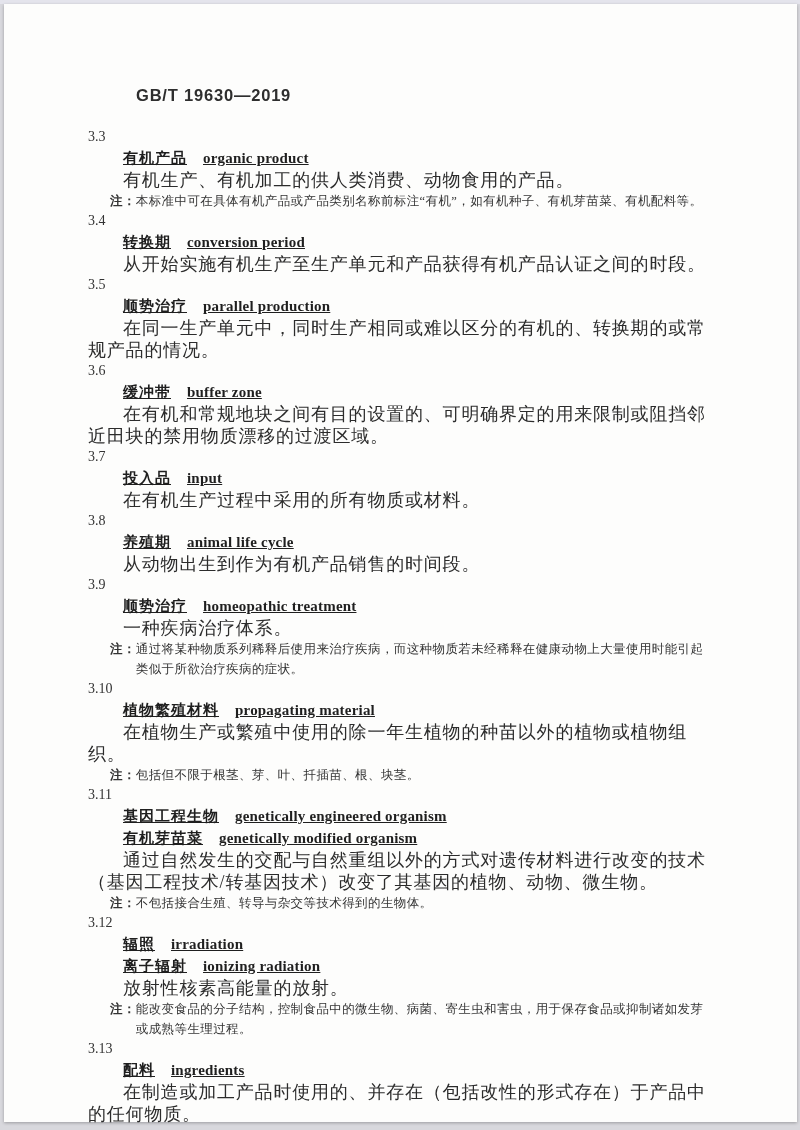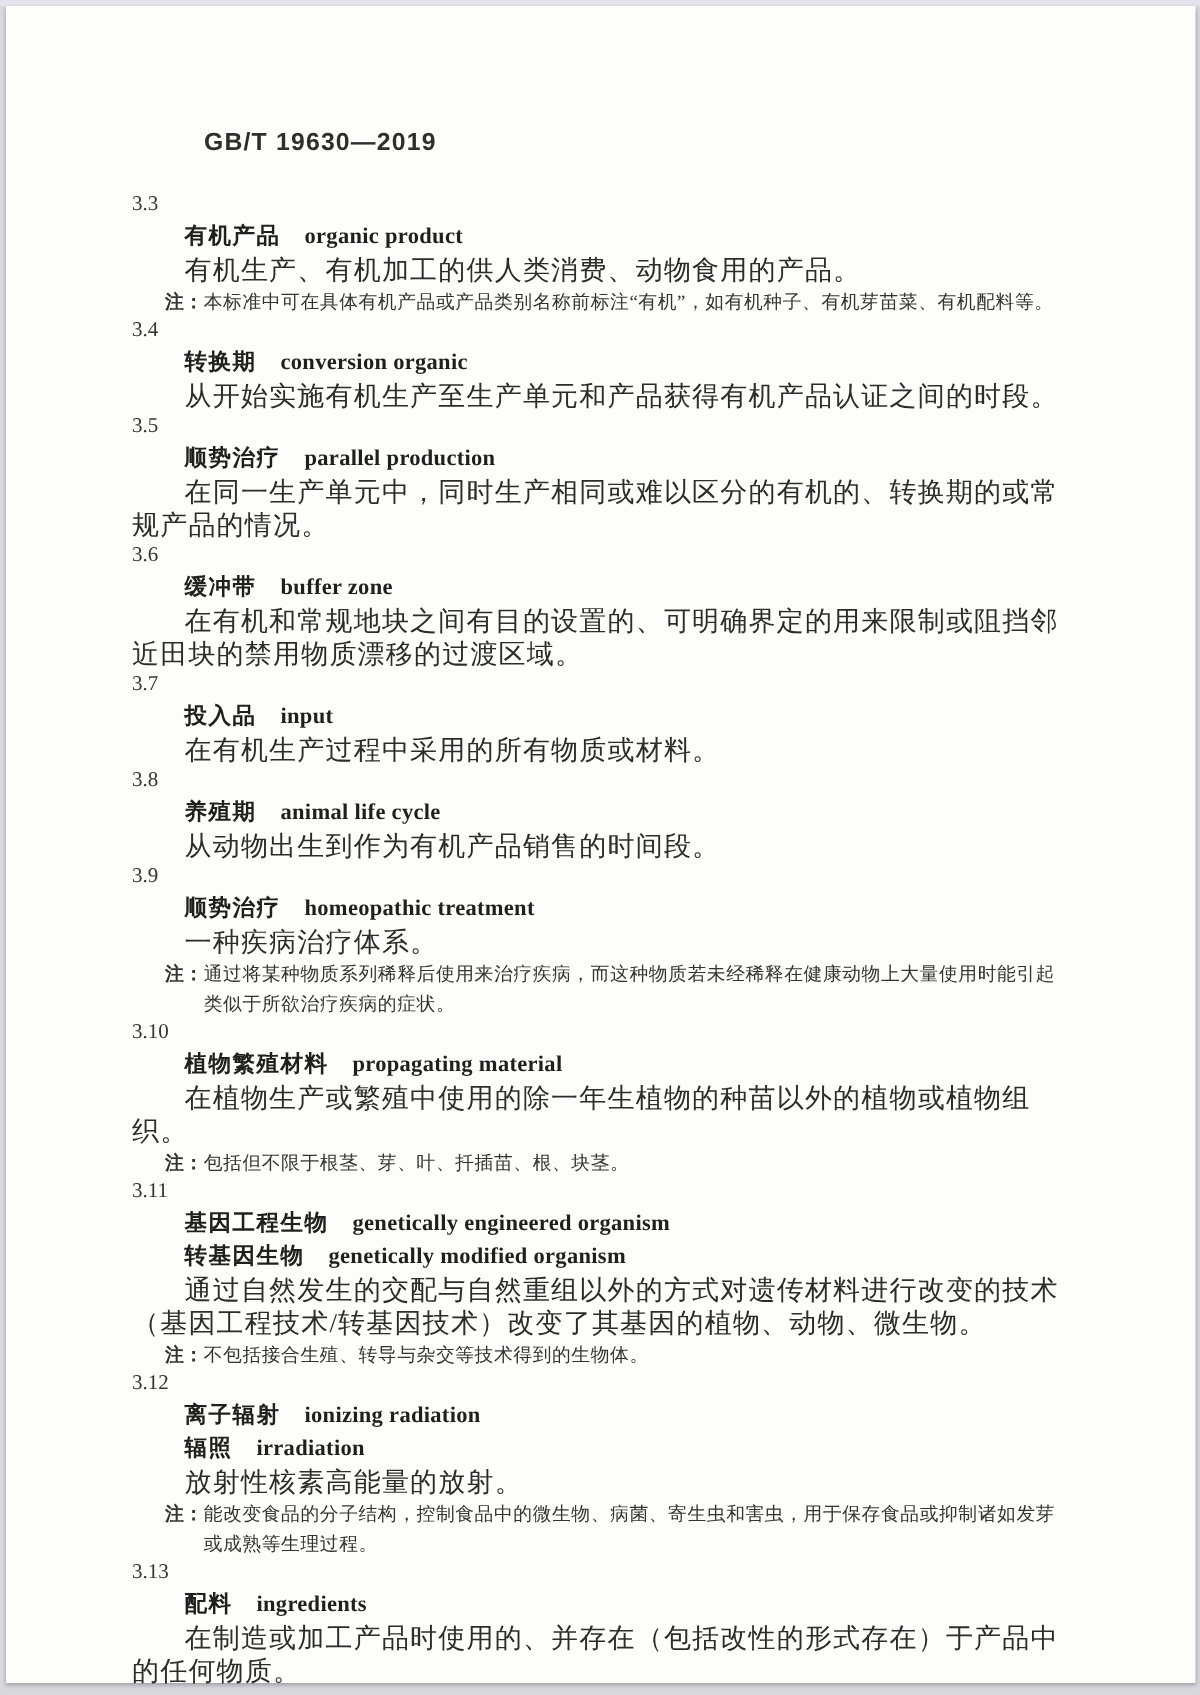--- a/index.html
+++ b/index.html
@@ -40,20 +40,21 @@
     color: #333333;
   }
   .term-line {
     line-height: 22px;
     font-size: 15px;
     padding-left: 35px;
     font-weight: bold;
     color: #1f1f1f;
     font-family: "Liberation Sans", sans-serif;
     letter-spacing: 1px;
+    text-decoration: underline;
   }
   .term-en {
     margin-left: 16px;
     font-family: "Liberation Serif", serif;
     font-weight: bold;
     letter-spacing: 0.2px;
   }
   .definition {
     margin: 0;
     font-size: 18px;
@@ -103,21 +104,21 @@
           <div class="note-line">
             <span class="note-label">注：</span>
             <span class="note-text">本标准中可在具体有机产品或产品类别名称前标注“有机”，如有机种子、有机芽苗菜、有机配料等。</span>
           </div>
         </div>
   </section>
 
   <section class="term-section">
     <div class="sec-num">3.4</div>
     <div class="terms-block">
-          <div class="term-line"><span class="term-zh">转换期</span><span class="term-en">conversion organic</span></div>
+          <div class="term-line"><span class="term-zh">转换期</span><span class="term-en">conversion period</span></div>
         </div>
     <p class="definition">从开始实施有机生产至生产单元和产品获得有机产品认证之间的时段。</p>
     <div class="notes-block"></div>
   </section>
 
   <section class="term-section">
     <div class="sec-num">3.5</div>
     <div class="terms-block">
           <div class="term-line"><span class="term-zh">顺势治疗</span><span class="term-en">parallel production</span></div>
         </div>
@@ -177,36 +178,36 @@
             <span class="note-label">注：</span>
             <span class="note-text">包括但不限于根茎、芽、叶、扦插苗、根、块茎。</span>
           </div>
         </div>
   </section>
 
   <section class="term-section">
     <div class="sec-num">3.11</div>
     <div class="terms-block">
           <div class="term-line"><span class="term-zh">基因工程生物</span><span class="term-en">genetically engineered organism</span></div>
-          <div class="term-line"><span class="term-zh">转基因生物</span><span class="term-en">genetically modified organism</span></div>
+          <div class="term-line"><span class="term-zh">有机芽苗菜</span><span class="term-en">genetically modified organism</span></div>
         </div>
     <p class="definition">通过自然发生的交配与自然重组以外的方式对遗传材料进行改变的技术（基因工程技术/转基因技术）改变了其基因的植物、动物、微生物。</p>
     <div class="notes-block">
           <div class="note-line">
             <span class="note-label">注：</span>
             <span class="note-text">不包括接合生殖、转导与杂交等技术得到的生物体。</span>
           </div>
         </div>
   </section>
 
   <section class="term-section">
     <div class="sec-num">3.12</div>
     <div class="terms-block">
+          <div class="term-line"><span class="term-zh">辐照</span><span class="term-en">irradiation</span></div>
           <div class="term-line"><span class="term-zh">离子辐射</span><span class="term-en">ionizing radiation</span></div>
-          <div class="term-line"><span class="term-zh">辐照</span><span class="term-en">irradiation</span></div>
         </div>
     <p class="definition">放射性核素高能量的放射。</p>
     <div class="notes-block">
           <div class="note-line">
             <span class="note-label">注：</span>
             <span class="note-text">能改变食品的分子结构，控制食品中的微生物、病菌、寄生虫和害虫，用于保存食品或抑制诸如发芽或成熟等生理过程。</span>
           </div>
         </div>
   </section>
 

